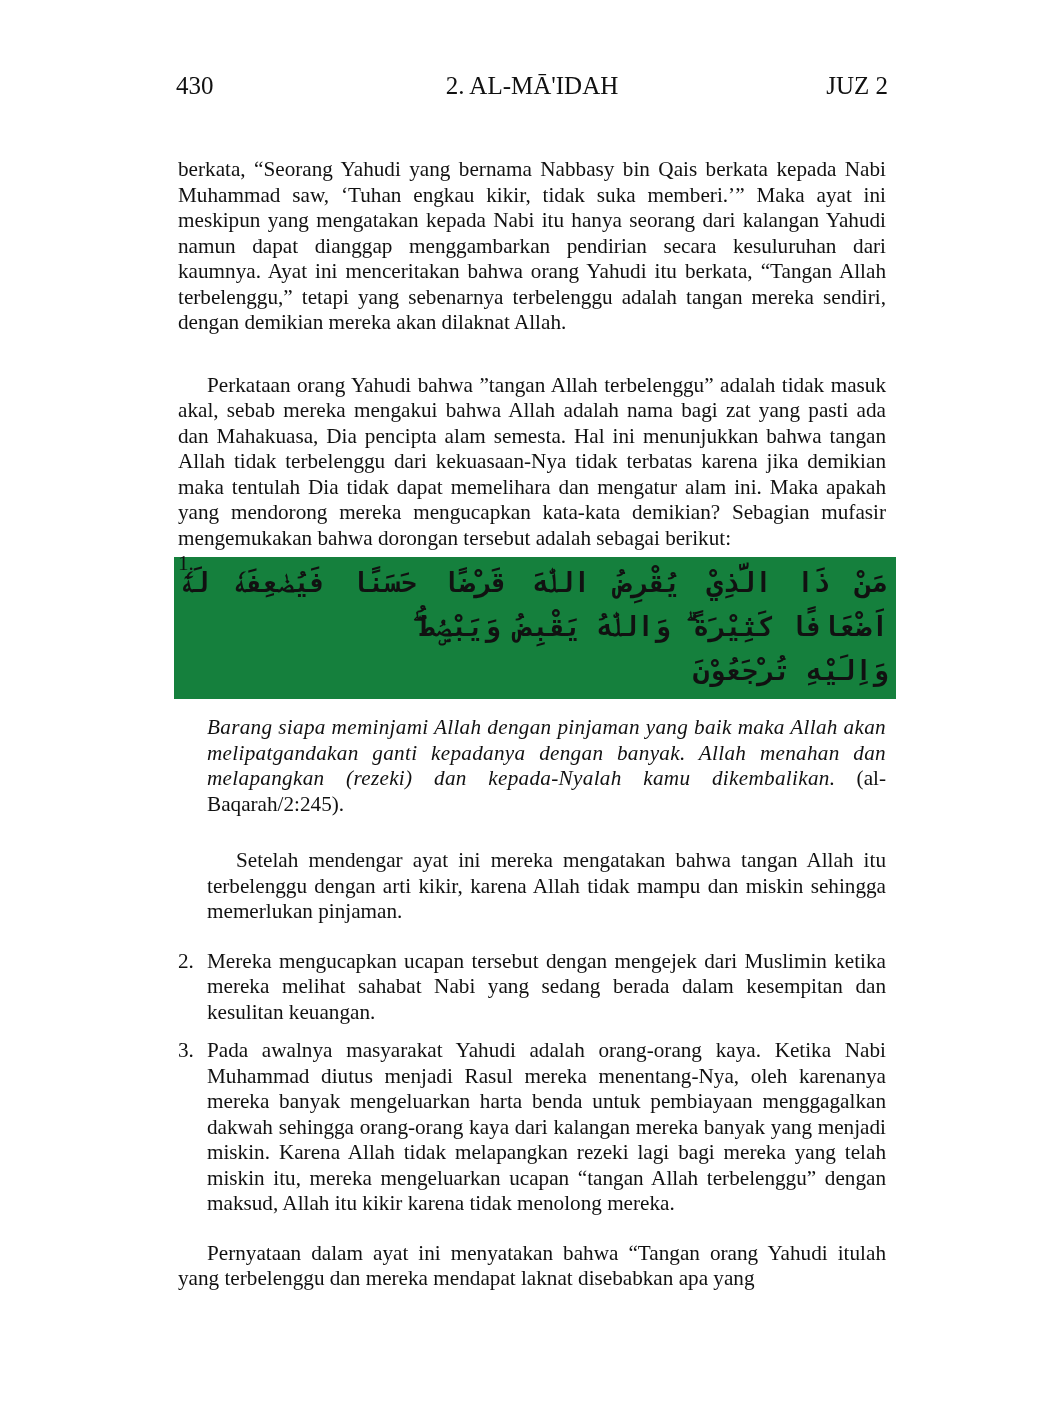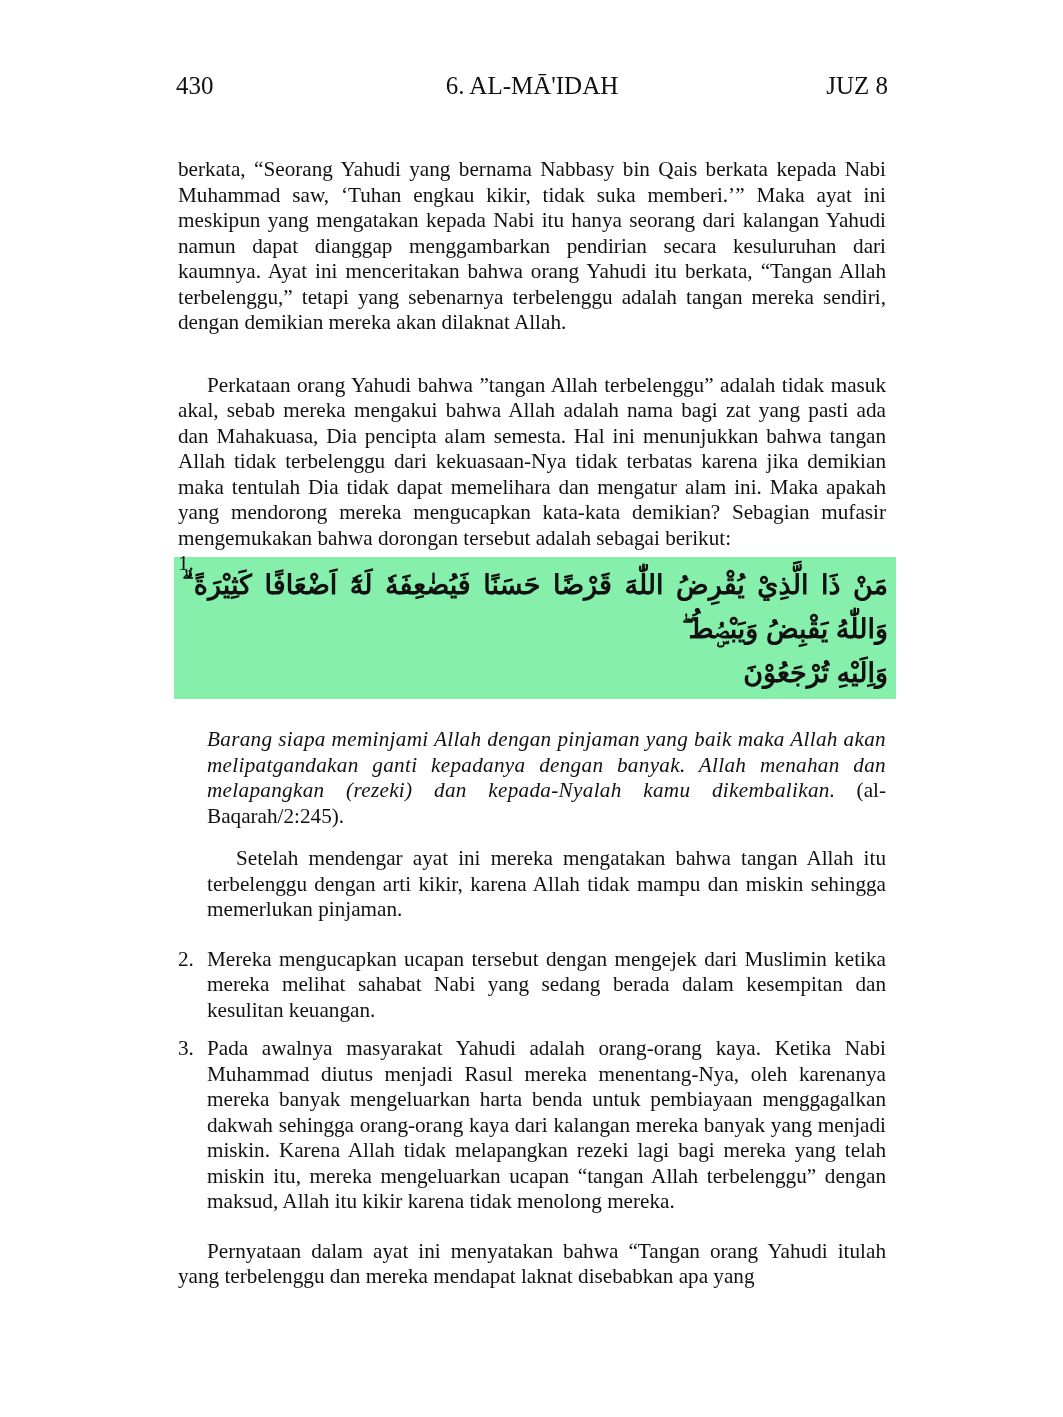--- a/index.html
+++ b/index.html
@@ -18,38 +18,38 @@
   .body {
     position: absolute; top: 157px; left: 178px; width: 708px;
     font-size: 21.2px; line-height: 25.5px;
   }
   p { margin: 0; text-align: justify; }
   .indent { text-indent: 29px; margin-top: 37px; }
   .li { position: relative; padding-left: 29px; text-align: justify; }
   .li .num { position: absolute; left: 0; top: 0; }
   .arabic {
     margin: 6px -10px 0 -4px; padding: 6px 8px 4px 8px;
-    background: #86efac; direction: rtl; text-align: justify;
-    font-family: Liberation Sans, sans-serif; font-size: 27px; line-height: 44px;
+    background: #15803d; direction: rtl; text-align: justify;
+    font-family: Liberation Mono, monospace; font-size: 27px; line-height: 44px;
     font-weight: bold; color: #111;
   }
   .arabic .l2 { display: block; text-align: right; }
-  .trans { padding-left: 29px; margin-top: 28px; }
+  .trans { padding-left: 29px; margin-top: 16px; }
   .trans i { font-style: italic; letter-spacing: 0.3px; }
-  .after-trans { padding-left: 29px; margin-top: 17px; text-indent: 29px; }
+  .after-trans { padding-left: 29px; margin-top: 31px; text-indent: 29px; }
   .gap { margin-top: 13px; }
   .gap2 { margin-top: 24px; }
 </style>
 </head>
 <body>
 
 <div class="header">
   <span class="pn">430</span>
-  <span class="ch">6. AL-MĀ'IDAH</span>
-  <span class="juz">JUZ 8</span>
+  <span class="ch">2. AL-MĀ'IDAH</span>
+  <span class="juz">JUZ 2</span>
 </div>
 
 <div class="body">
   <p>berkata, “Seorang Yahudi yang bernama Nabbasy bin Qais berkata kepada Nabi Muhammad saw, ‘Tuhan engkau kikir, tidak suka memberi.’” Maka ayat ini meskipun yang mengatakan kepada Nabi itu hanya seorang dari kalangan Yahudi namun dapat dianggap menggambarkan pendirian secara kesuluruhan dari kaumnya. Ayat ini menceritakan bahwa orang Yahudi itu berkata, “Tangan Allah terbelenggu,” tetapi yang sebenarnya terbelenggu adalah tangan mereka sendiri, dengan demikian mereka akan dilaknat Allah.</p>
   <p class="indent">Perkataan orang Yahudi bahwa ”tangan Allah terbelenggu” adalah tidak masuk akal, sebab mereka mengakui bahwa Allah adalah nama bagi zat yang pasti ada dan Mahakuasa, Dia pencipta alam semesta. Hal ini menunjukkan bahwa tangan Allah tidak terbelenggu dari kekuasaan-Nya tidak terbatas karena jika demikian maka tentulah Dia tidak dapat memelihara dan mengatur alam ini. Maka apakah yang mendorong mereka mengucapkan kata-kata demikian? Sebagian mufasir  mengemukakan bahwa dorongan tersebut adalah sebagai berikut:</p>
 
   <div class="li">
     <span class="num">1.</span>
   </div>
 

